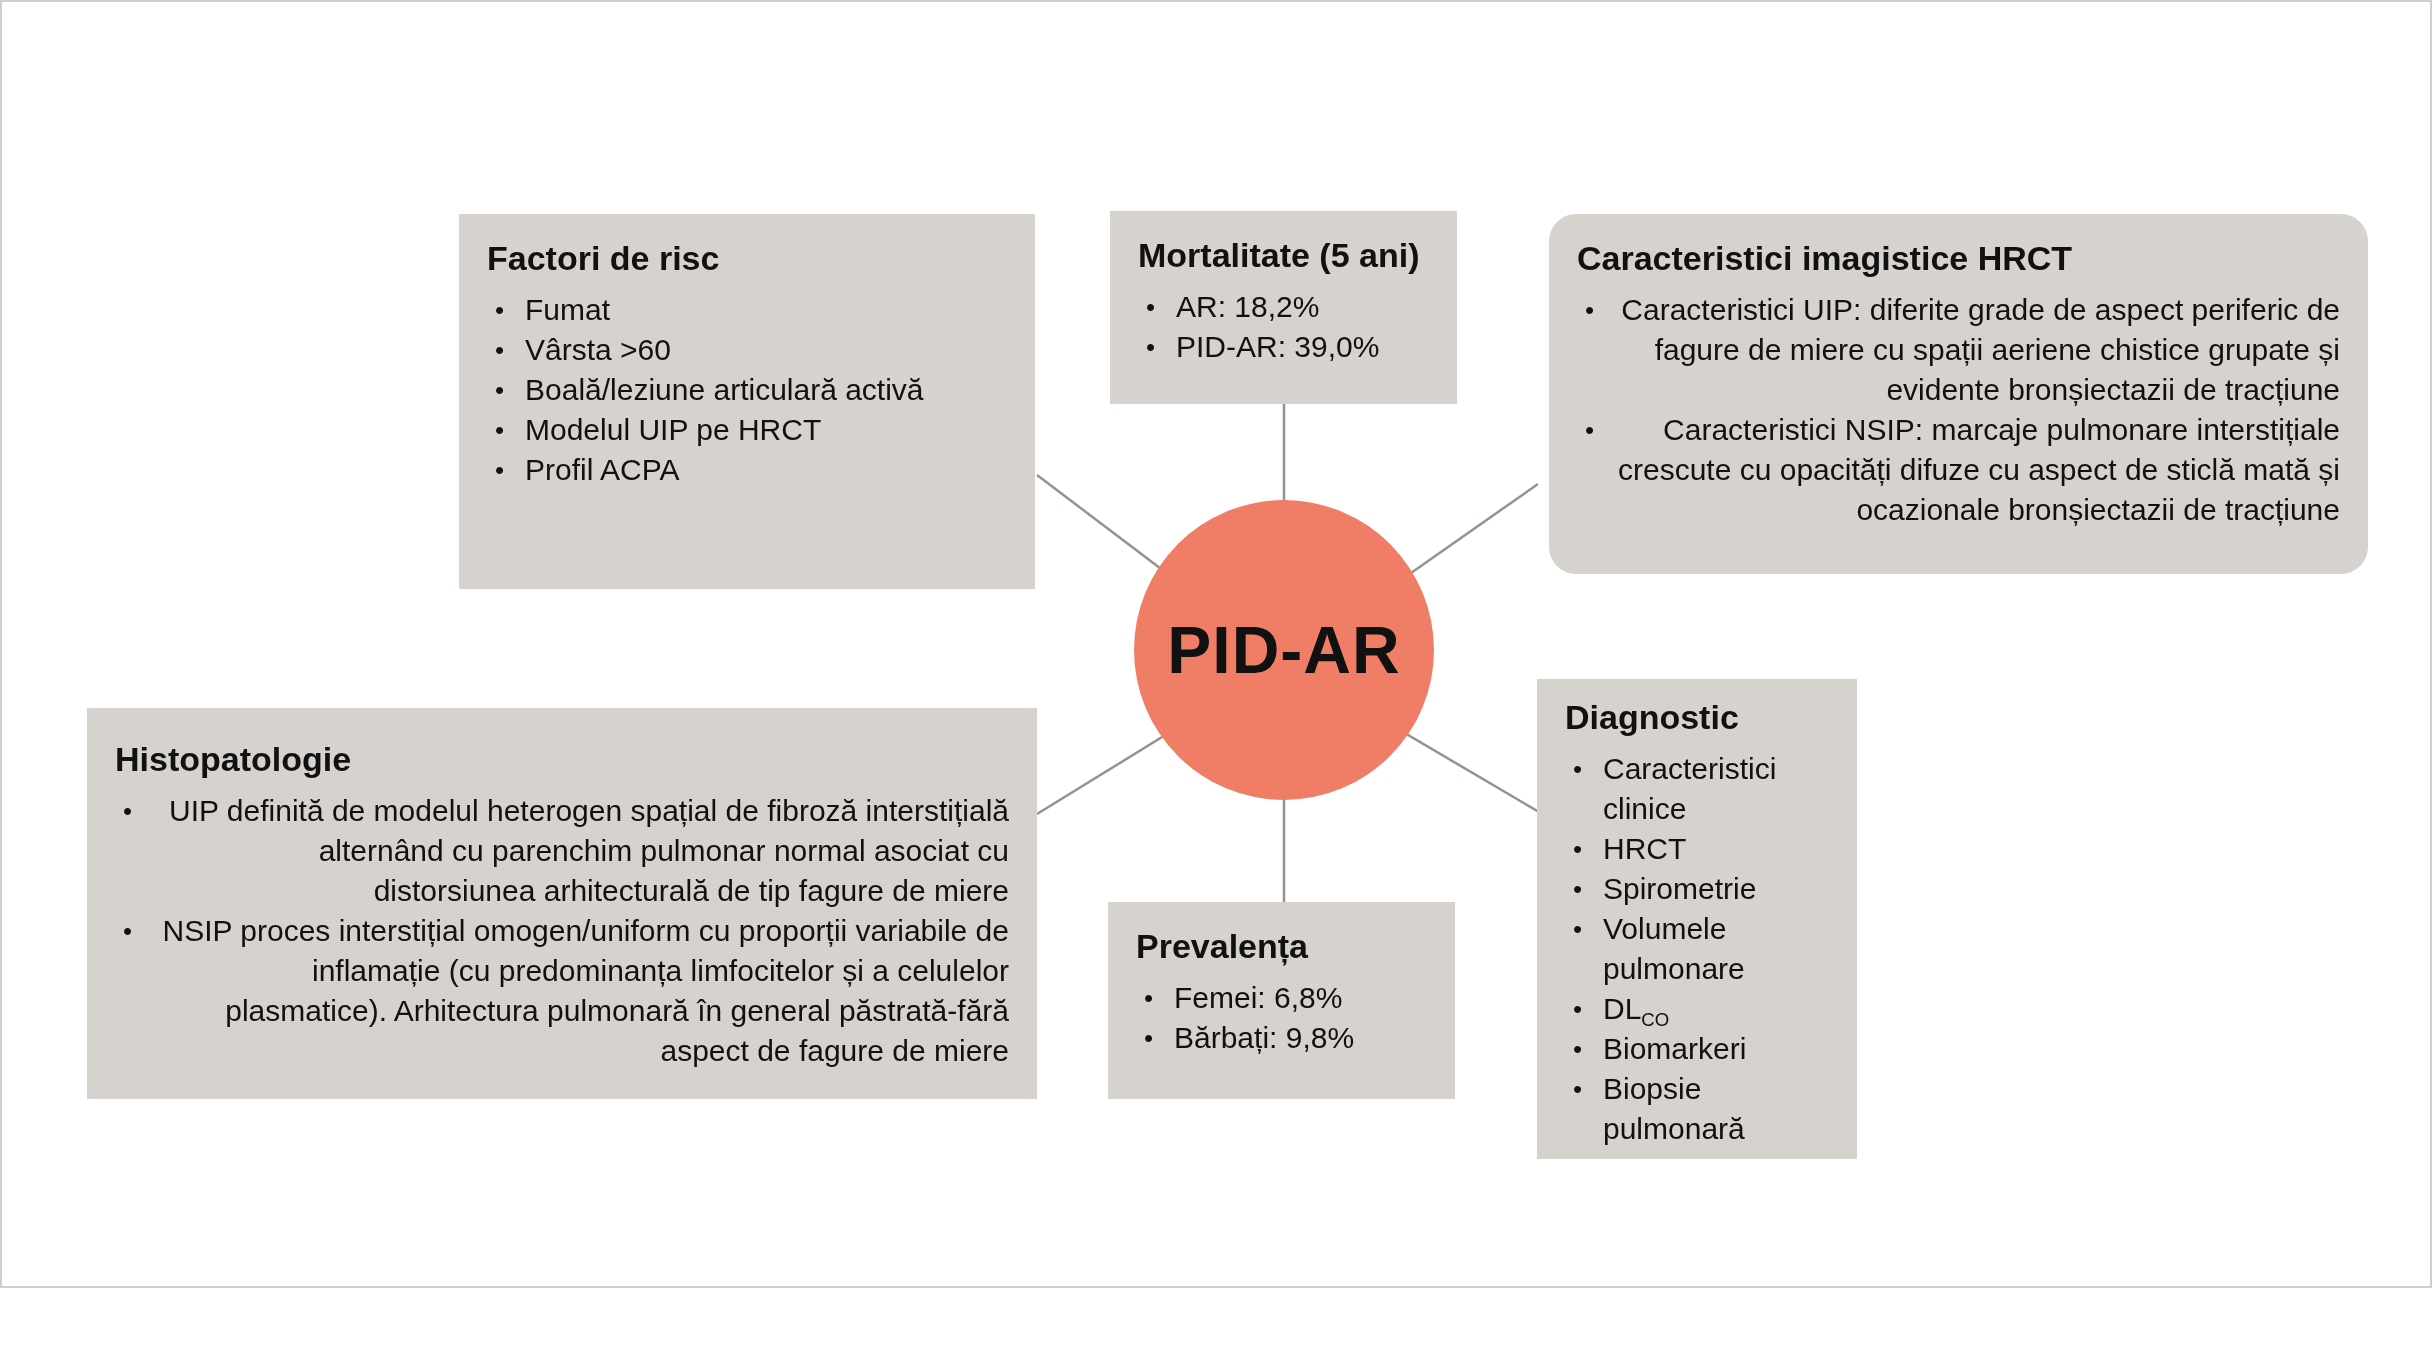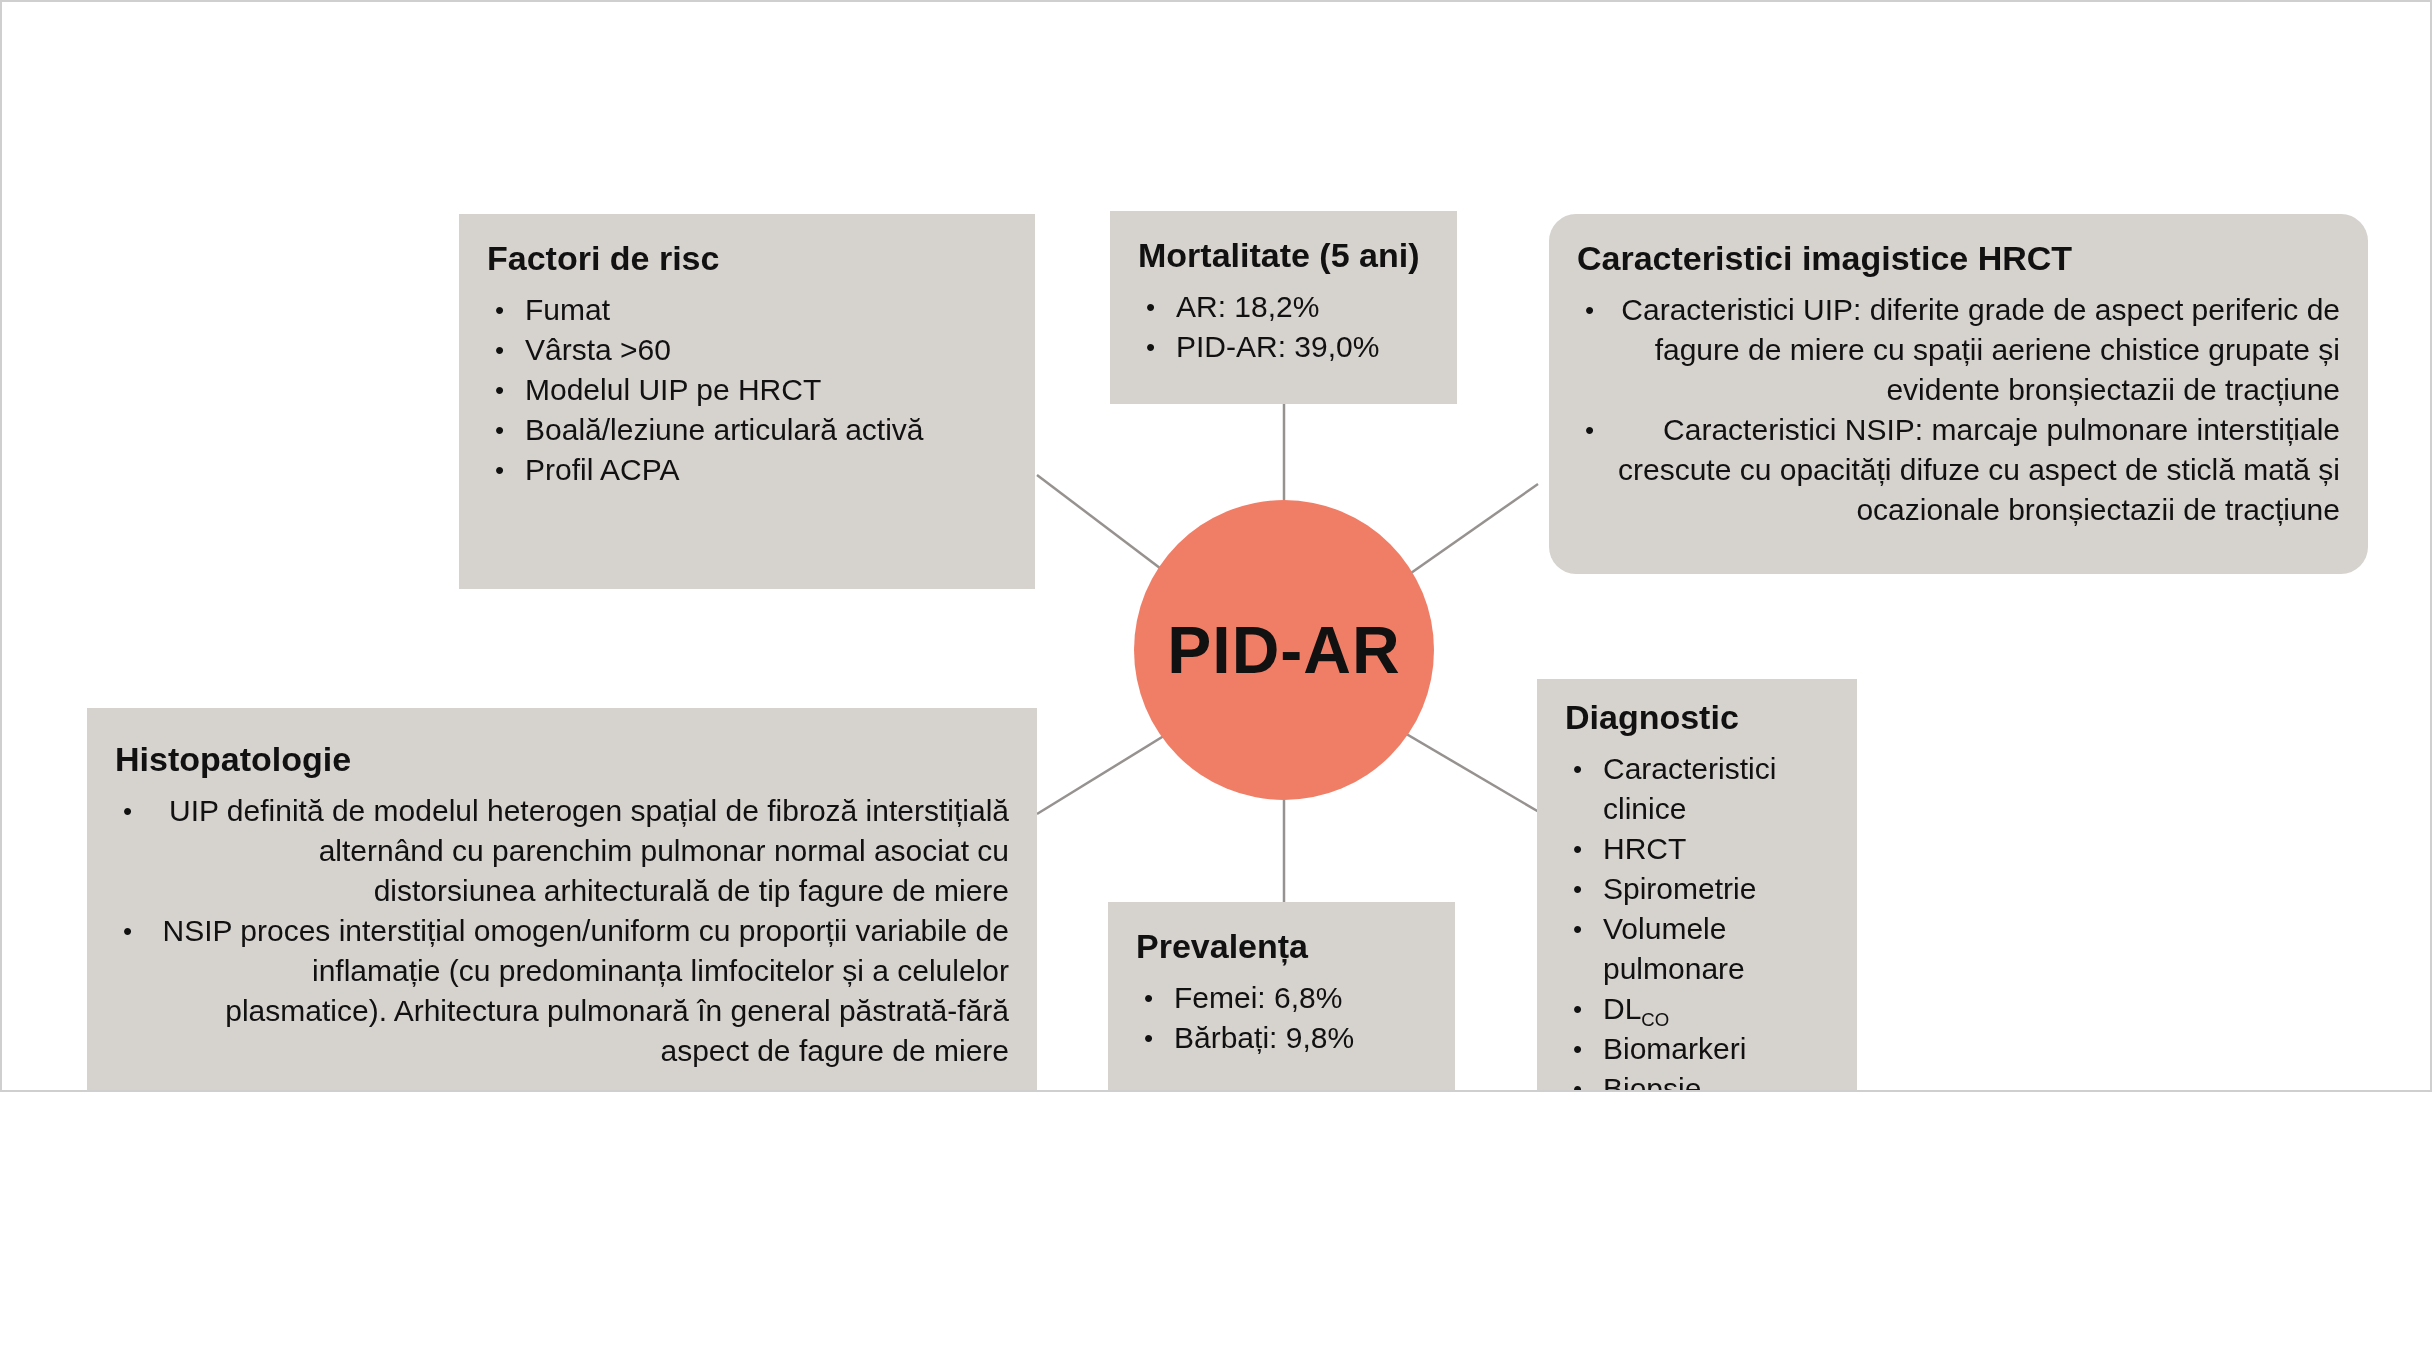--- a/index.html
+++ b/index.html
@@ -6,21 +6,21 @@
     --accent:#F07E67;
     --box-bg:#D6D2CE;
     --line:#969290;
     --page-border:#CFCFCF;
     --ink:#111111;
   }
   html,body{margin:0;padding:0;background:#ffffff;}
   body{font-family:"Liberation Sans","DejaVu Sans",sans-serif;color:var(--ink);}
   .canvas{
     position:relative;
-    width:2432px;height:1092px;
+    width:2432px;height:1288px;
     background:#ffffff;
     border:2px solid var(--page-border);
     box-sizing:border-box;
     overflow:hidden;
   }
   .connectors{
     position:absolute;left:0;top:0;width:2432px;height:1368px;
     pointer-events:none;
   }
   .connectors line{stroke:var(--line);stroke-width:2.5;}
@@ -87,22 +87,22 @@
     <line x1="1282" y1="660" x2="1035" y2="812"></line>
     <line x1="1282" y1="660" x2="1282" y2="900"></line>
     <line x1="1282" y1="660" x2="1537" y2="810"></line>
   </svg>
 
   <section class="node-box factori">
     <h2 class="box-title">Factori de risc</h2>
     <ul class="items">
       <li>Fumat</li>
       <li>Vârsta &gt;60</li>
+      <li>Boală/leziune articulară activă</li>
       <li>Modelul UIP pe HRCT</li>
-      <li>Boală/leziune articulară activă</li>
       <li>Profil ACPA</li>
     </ul>
   </section>
 
   <section class="node-box mortalitate">
     <h2 class="box-title">Mortalitate (5 ani)</h2>
     <ul class="items">
       <li>AR: 18,2%</li>
       <li>PID-AR: 39,0%</li>
     </ul>

